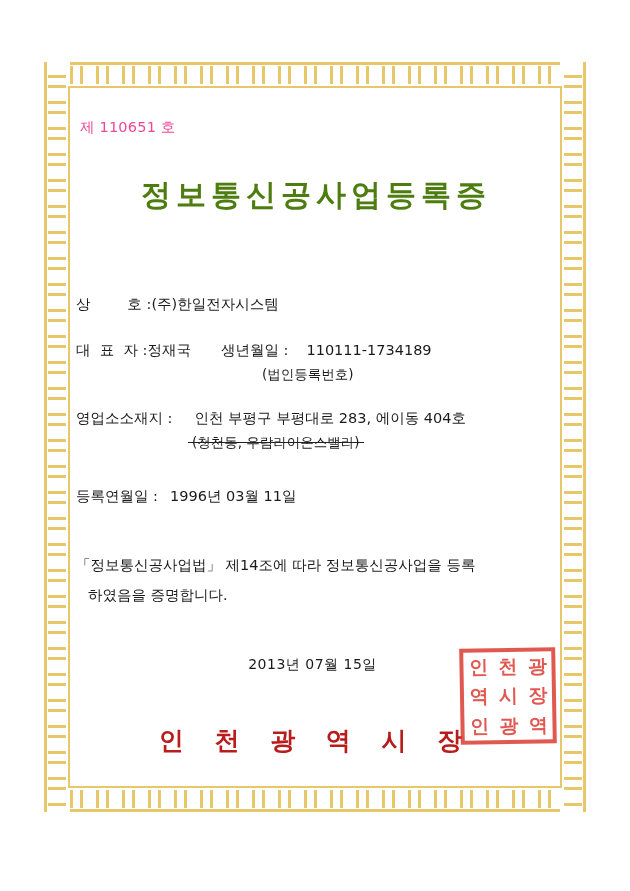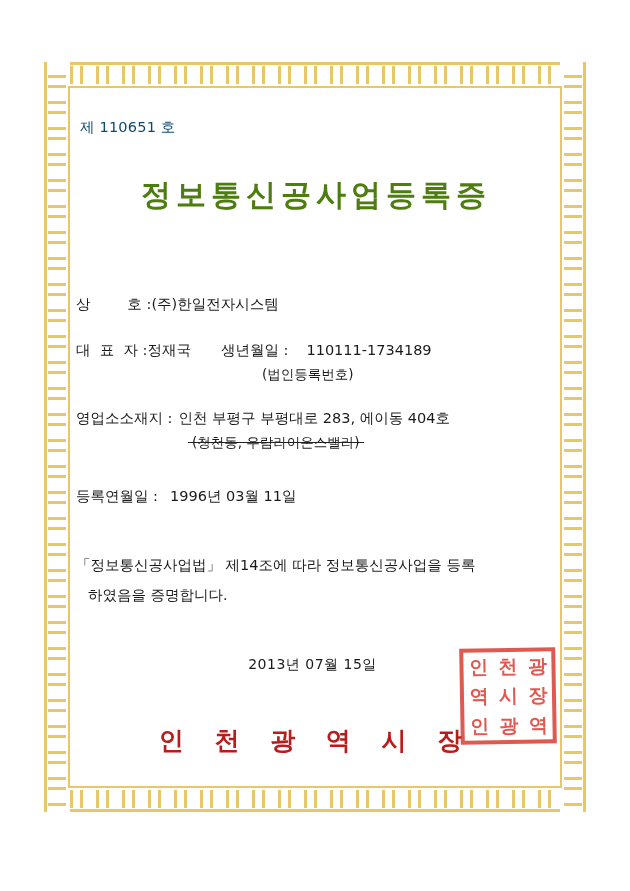--- a/index.html
+++ b/index.html
@@ -92,21 +92,21 @@
     position: absolute;
     left: 76px;
     top: 100px;
     width: 480px;
     height: 676px;
   }
 
   .doc-number {
     font-size: 14.5px;
     letter-spacing: 0.2px;
-    color: #0c4a6e;
+    color: #ec4899;
     margin-top: 18px;
     margin-left: 4px;
   }
 
   .doc-title {
     text-align: center;
     font-size: 30px;
     letter-spacing: 5px;
     font-weight: 700;
     color: #4d7c0f;
@@ -238,21 +238,21 @@
         <div class="field-row" style="margin-bottom:0;">
           <span class="field-label">대  표  자 :</span>
           <span class="field-value">정재국</span>
           <span class="field-extra-label">생년월일 :</span>
           <span class="field-value" style="margin-left:18px;">110111-1734189</span>
         </div>
         <div class="sub-line" style="margin-left:186px;margin-bottom:24px;">(법인등록번호)</div>
       </div>
 
       <div>
-        <div class="field-row" style="margin-bottom:0;">
+        <div class="field-row" style="margin-bottom:0;gap:16px;">
           <span class="field-label">영업소소재지 :</span>
           <span class="field-value" style="margin-left:6px;">인천 부평구 부평대로 283, 에이동 404호</span>
         </div>
         <div class="sub-line strike" style="display:inline-block;margin-left:116px;margin-bottom:24px;">(청천동, 우람라이온스밸라)</div>
       </div>
 
       <div class="field-row" style="margin-top:10px;align-items:center;">
         <span class="field-label">등록연월일 :</span>
         <span class="field-value" style="margin-left:12px;">1996년 03월 11일</span>
       </div>

